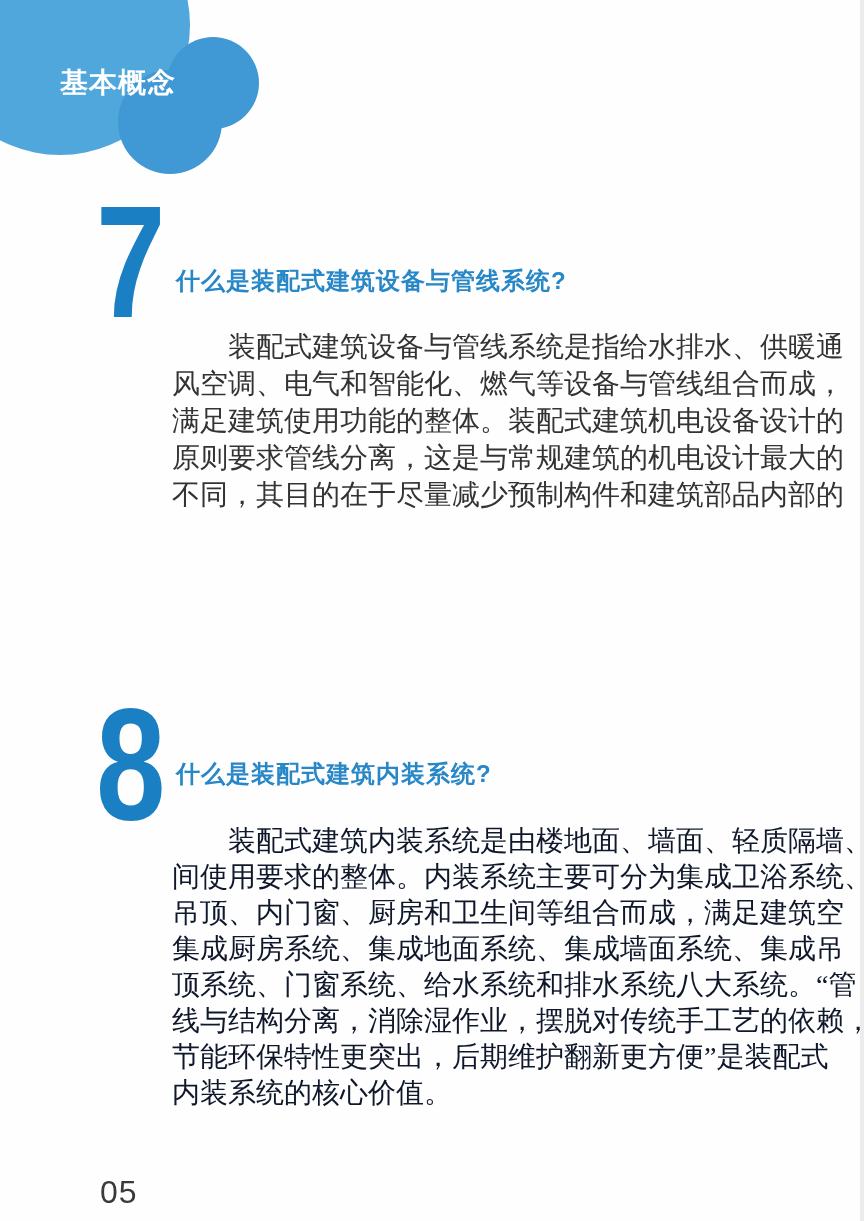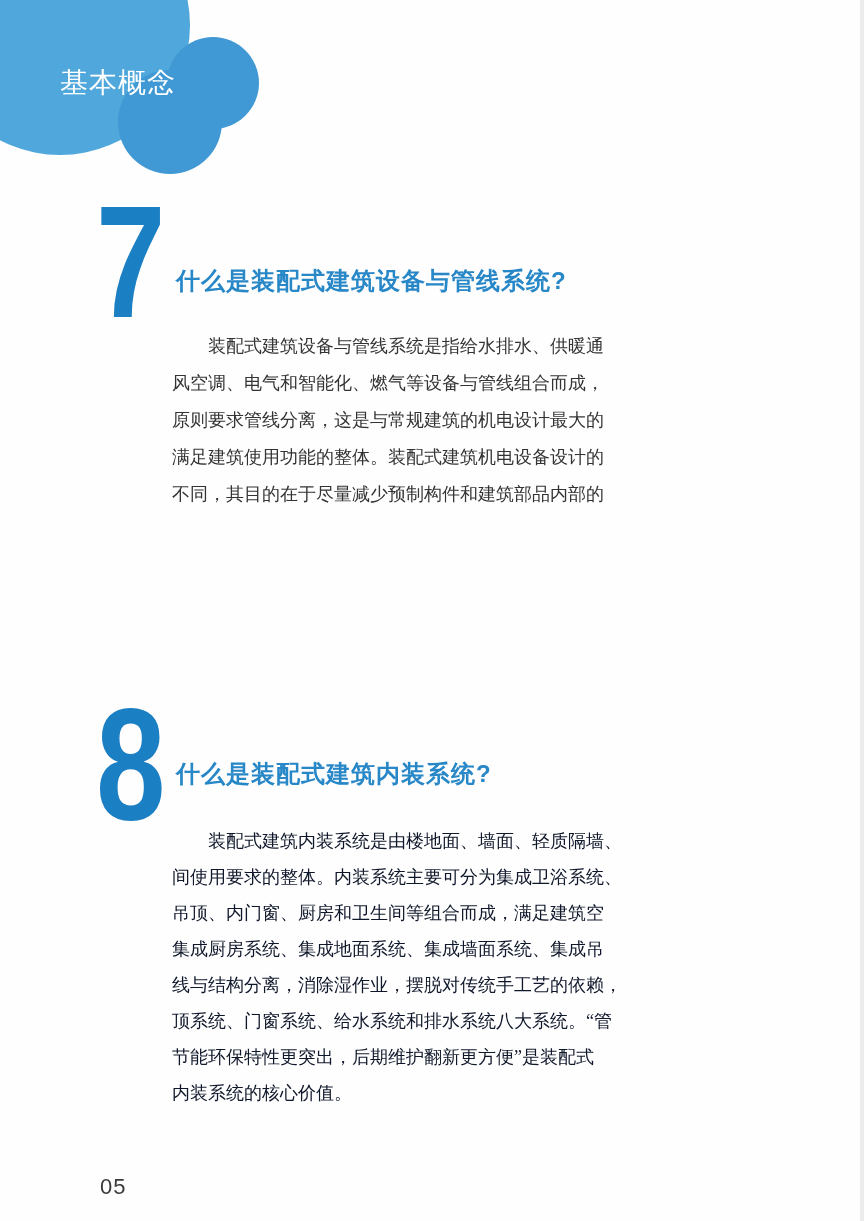--- a/index.html
+++ b/index.html
@@ -28,21 +28,21 @@
   .cloud { position: absolute; left: 0; top: 0; width: 280px; height: 190px; }
   .cloud .circle { position: absolute; border-radius: 50%; }
   .cloud .circle-main  { left: -70px;  top: -105px; width: 260px; height: 260px; }
   .cloud .circle-right { left: 167px;  top: 37px;  width: 92px;  height: 92px; }
   .cloud .circle-bottom{ left: 118px;  top: 70px;  width: 104px; height: 104px; }
   .badge-label {
     position: absolute;
     left: 60px;
     top: 64px;
     font-size: 28px;
-    font-weight: normal;
+    font-weight: bold;
     color: #ffffff;
     letter-spacing: 1px;
     white-space: nowrap;
     text-align: center;
   }
 
   
   .big-number {
     position: absolute;
     left: 96px;
@@ -67,36 +67,36 @@
   }
   .heading-7 { top: 268px; }
   .heading-8 { top: 761px; }
 
   
   .para {
     position: absolute;
     left: 172px;
     width: 560px;
     font-family: "Liberation Serif", "DejaVu Serif", serif;
-    font-size: 18px;
+    font-size: 28px;
     color: #333333;
   }
   .para-1 { top: 328px; }
   .para-1 .text-line { line-height: 37px; }
   .para-2 { top: 823px; }
   .para-2 .text-line { line-height: 36px; }
   .para .text-line { white-space: nowrap; }
   .para .text-line:first-child { text-indent: 2em; }
 
   
   .page-number {
     position: absolute;
     left: 100px;
     top: 1174px;
-    font-size: 22px;
+    font-size: 32px;
     color: #3a3a3a;
     letter-spacing: 1px;
   }
 </style>
 </head>
 <body>
 
 <div class="page">
 
   <div class="cloud">
@@ -104,34 +104,34 @@
     <div class="circle circle-right" style="background: rgb(64, 152, 212);"></div>
     <div class="circle circle-bottom" style="background: rgb(64, 152, 212);"></div>
     <span class="badge-label">基本概念</span>
   </div>
 
   <div class="big-number num-7" style="color: rgb(27, 127, 195);">7</div>
   <h2 class="section-heading heading-7" style="color: rgb(39, 135, 199); margin: 0px;">什么是装配式建筑设备与管线系统?</h2>
   <div class="para para-1" style="color: rgb(51, 51, 51);">
       <div class="text-line">装配式建筑设备与管线系统是指给水排水、供暖通</div>
       <div class="text-line">风空调、电气和智能化、燃气等设备与管线组合而成，</div>
+      <div class="text-line">满足建筑使用功能的整体。装配式建筑机电设备设计的</div>
       <div class="text-line">原则要求管线分离，这是与常规建筑的机电设计最大的</div>
-      <div class="text-line">满足建筑使用功能的整体。装配式建筑机电设备设计的</div>
       <div class="text-line">不同，其目的在于尽量减少预制构件和建筑部品内部的</div>
     </div>
 
   <div class="big-number num-8" style="color: rgb(27, 127, 195);">8</div>
   <h2 class="section-heading heading-8" style="color: rgb(39, 135, 199); margin: 0px;">什么是装配式建筑内装系统?</h2>
   <div class="para para-2" style="color: #0f172a;">
       <div class="text-line">装配式建筑内装系统是由楼地面、墙面、轻质隔墙、</div>
       <div class="text-line">间使用要求的整体。内装系统主要可分为集成卫浴系统、</div>
       <div class="text-line">吊顶、内门窗、厨房和卫生间等组合而成，满足建筑空</div>
       <div class="text-line">集成厨房系统、集成地面系统、集成墙面系统、集成吊</div>
+      <div class="text-line">顶系统、门窗系统、给水系统和排水系统八大系统。“管</div>
       <div class="text-line">线与结构分离，消除湿作业，摆脱对传统手工艺的依赖，</div>
-      <div class="text-line">顶系统、门窗系统、给水系统和排水系统八大系统。“管</div>
       <div class="text-line">节能环保特性更突出，后期维护翻新更方便”是装配式</div>
       <div class="text-line">内装系统的核心价值。</div>
     </div>
 
   <div class="page-number">05</div>
 
   <div class="scan-edge"></div>
 
 </div>
 

